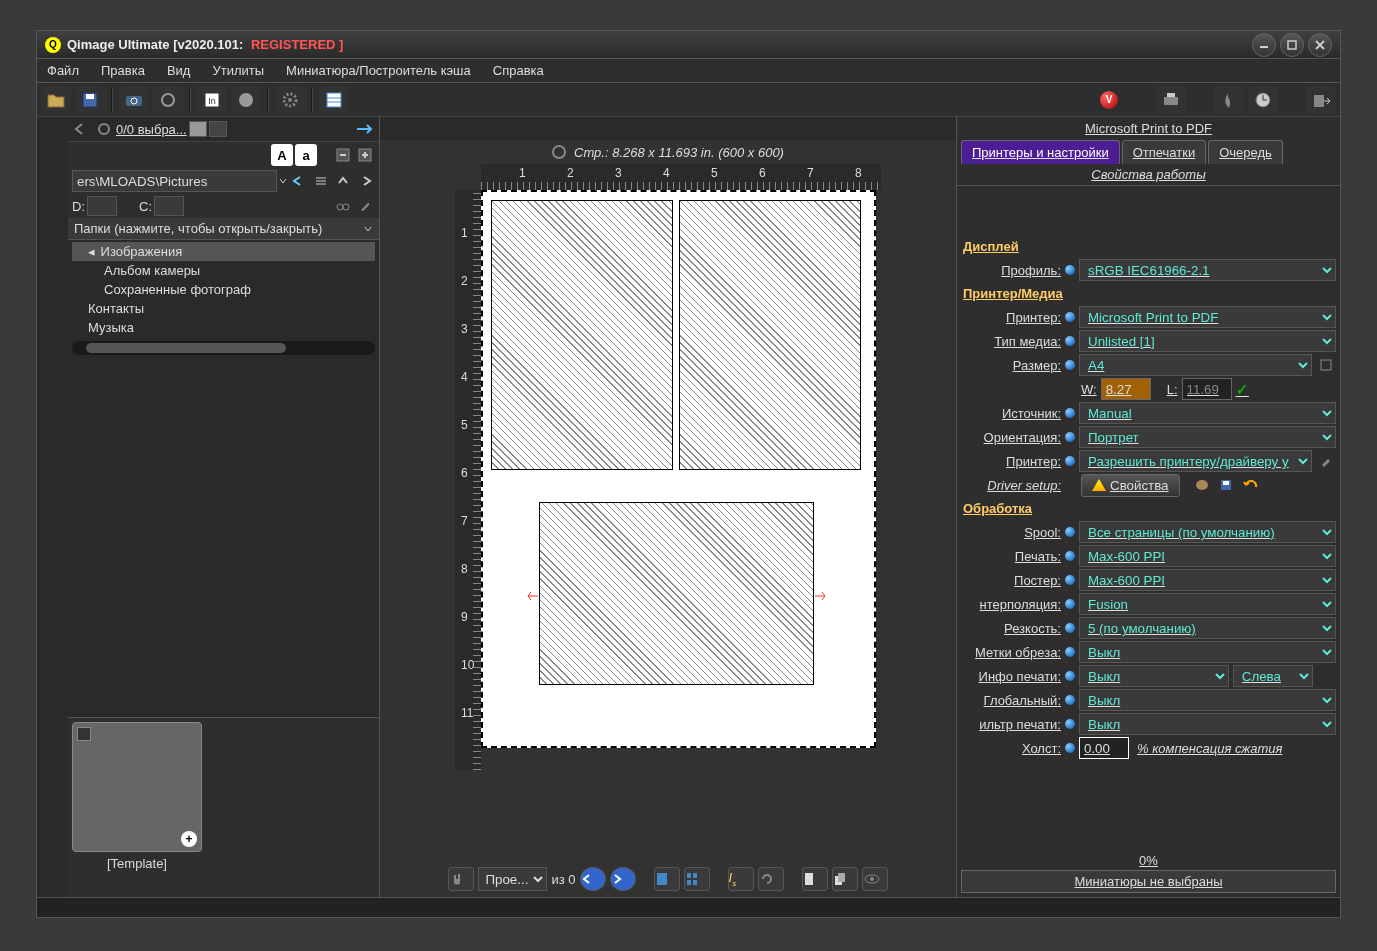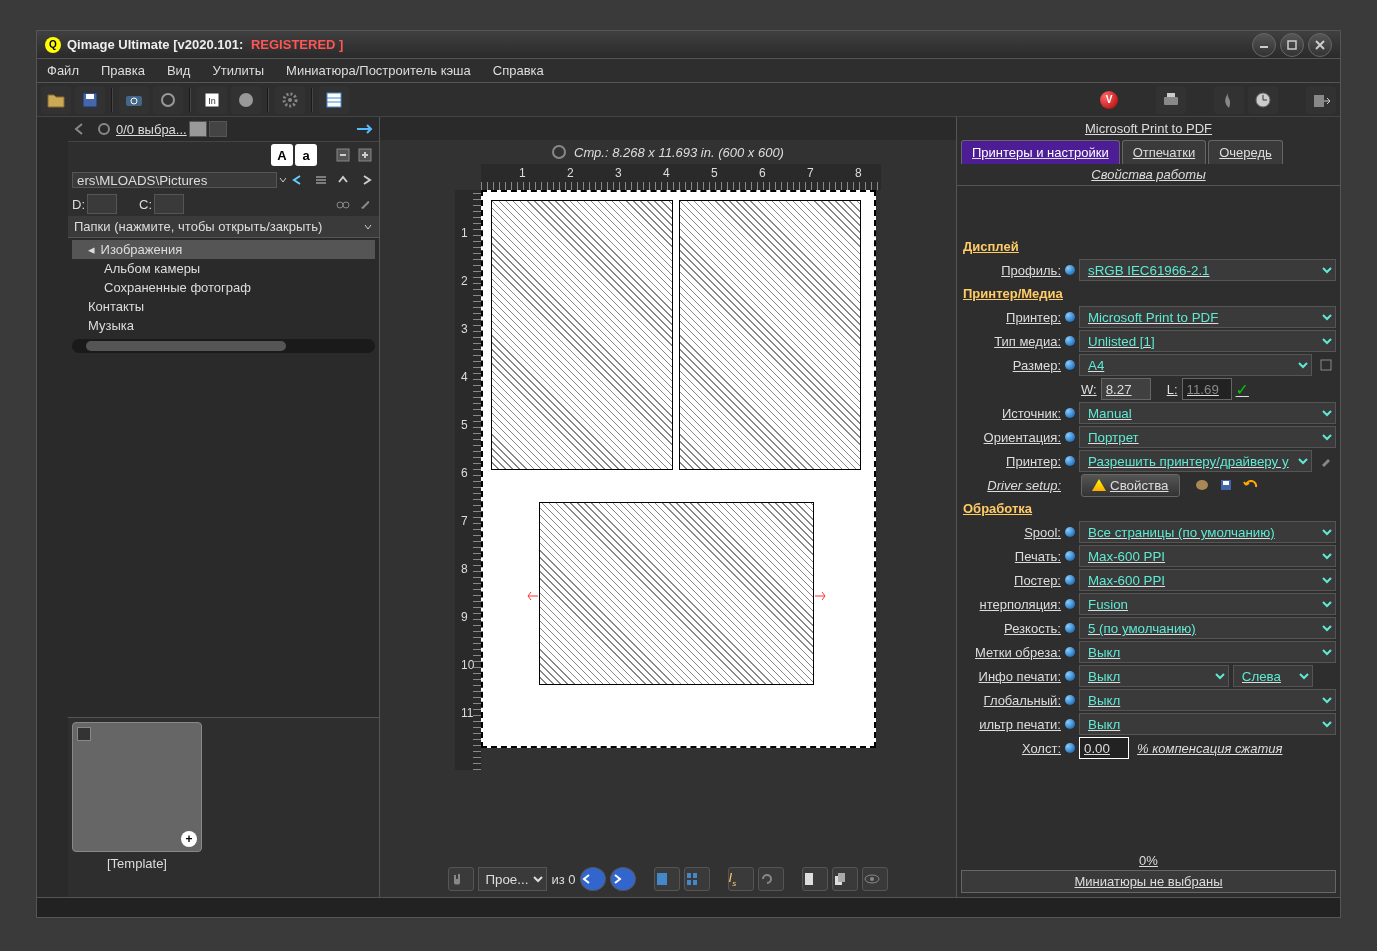--- a/index.html
+++ b/index.html
@@ -14,21 +14,21 @@
 .menubar { height: 24px; background: #2e2e2e; display: flex; align-items: center; padding: 0 6px; gap: 14px; border-bottom: 1px solid #555; }
 .menu-item { color: #ddd; cursor: pointer; padding: 2px 4px; }
 .toolbar { height: 34px; background: #2e2e2e; display: flex; align-items: center; padding: 0 4px; gap: 4px; border-bottom: 1px solid #444; }
 .tool-btn { width: 30px; height: 28px; background: #323232; border-radius: 3px; display: flex; align-items: center; justify-content: center; cursor: pointer; }
 .tool-sep { width: 2px; height: 24px; background: #1a1a1a; border-right: 1px solid #444; margin: 0 2px; }
 .content { flex: 1; display: flex; overflow: hidden; padding-left: 31px; }
 .left-panel { width: 312px; background: #2e2e2e; display: flex; flex-direction: column; border-right: 1px solid #555; }
 .left-top { padding: 2px 4px; display: flex; align-items: center; gap: 2px; background: #2a2a2a; border-bottom: 1px solid #444; }
 .mini-btn { width: 20px; height: 20px; display: flex; align-items: center; justify-content: center; cursor: pointer; }
 .left-row { display: flex; align-items: center; gap: 2px; padding: 2px 4px; }
-.path-input { flex: 1; background: #3a3a3a; border: 1px solid #555; color: #ddd; padding: 2px 4px; height: 16px; }
+.path-input { flex: 1; background: #3a3a3a; border: 1px solid #555; color: #ddd; padding: 2px 4px; height: 22px; }
 .drive-input { width: 30px; background: #3a3a3a; border: 1px solid #555; color: #ddd; padding: 2px; height: 20px; }
 .folder-section { flex: 1; overflow: auto; background: #2a2a2a; }
 .folder-header { background: #3a3a3a; padding: 3px 6px; border-bottom: 1px solid #555; display: flex; align-items: center; }
 .tree { padding: 2px 4px; }
 .tree-item { padding: 2px 4px 2px 16px; cursor: pointer; display: flex; align-items: center; color: #ddd; }
 .tree-item.selected { background: #555; }
 .tree-item.sub { padding-left: 32px; }
 .thumb-section { height: 180px; border-top: 1px solid #555; padding: 4px; }
 .thumb-item { width: 130px; display: flex; flex-direction: column; align-items: center; }
 .thumb-box { width: 130px; height: 130px; background: #666; border: 1px solid #888; border-radius: 4px; position: relative; }
@@ -54,21 +54,21 @@
 .tab { padding: 4px 10px; background: #3a3a3a; border: 1px solid #666; border-bottom: none; cursor: pointer; border-radius: 3px 3px 0 0; }
 .tab.active { background: #4c1d95; color: #fff; }
 .props-area { flex: 1; overflow-y: auto; padding: 2px 4px; margin-top: 47px; }
 .section-title { color: #fc6; text-decoration: underline; font-weight: bold; padding: 4px 2px; }
 .work-header { text-align: center; font-style: italic; padding: 3px; border-bottom: 1px solid #555; }
 .prop-row { display: flex; align-items: center; gap: 4px; padding: 1px 0; height: 24px; }
 .prop-label { width: 100px; text-align: right; }
 .blue-dot { width: 10px; height: 10px; background: radial-gradient(circle at 30% 30%, #8cf, #05a); border-radius: 50%; flex-shrink: 0; }
 .prop-select { flex: 1; background: #3a3a3a; border: 1px solid #555; color: #5eead4; padding: 2px 4px; height: 22px; }
 .prop-input { width: 50px; background: #222; border: 1px solid #666; color: #ddd; padding: 2px 4px; height: 22px; }
-.prop-input.w { background: #404040; }
+.prop-input.w { background: #a16207; }
 .check { color: #0c0; font-size: 16px; }
 .btn { background: linear-gradient(#555, #333); border: 1px solid #666; color: #ddd; padding: 3px 10px; cursor: pointer; border-radius: 3px; display: flex; align-items: center; gap: 4px; }
 .warn-icon { width: 14px; height: 12px; background: linear-gradient(#ff0, #fa0); clip-path: polygon(50% 0, 100% 100%, 0 100%); }
 .red-badge { width: 18px; height: 18px; background: radial-gradient(circle at 30% 30%, #f66, #a00); border-radius: 50%; color: #fff; display: flex; align-items: center; justify-content: center; font-size: 10px; font-weight: bold; }
 .status-bottom { padding: 4px; }
 .mini-select-bar { text-align: center; background: #3a3a3a; border: 1px solid #666; padding: 3px; margin-top: 2px; }
 .statusbar { height: 20px; background: #222; border-top: 1px solid #555; }
 .scroll-h { height: 14px; background: #1a1a1a; margin: 2px 4px; border-radius: 7px; position: relative; }
 .scroll-thumb { position: absolute; left: 14px; width: 200px; height: 10px; top: 2px; background: #555; border-radius: 5px; }
 .small-sq { width: 18px; height: 16px; background: #999; border: 1px solid #555; }

